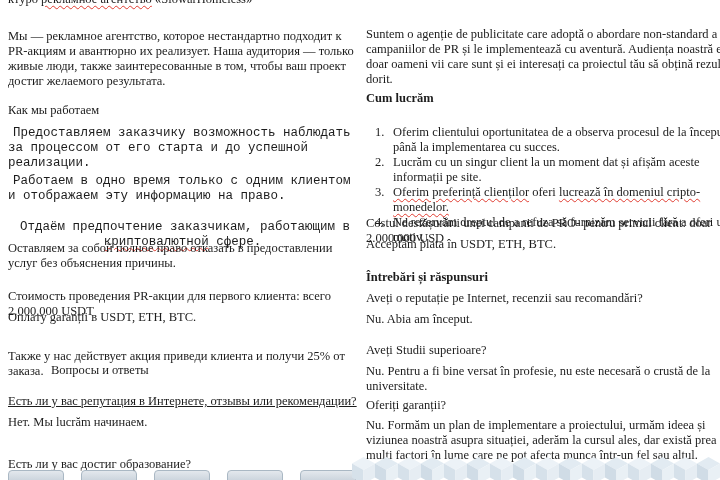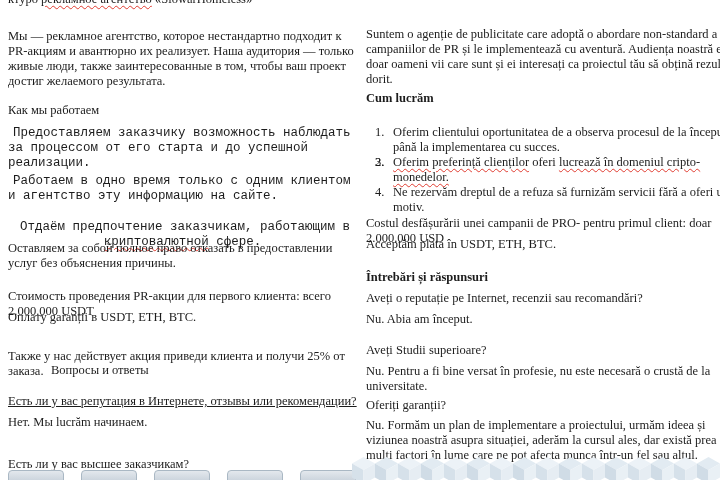--- a/index.html
+++ b/index.html
@@ -55,56 +55,57 @@
     <div class="block" style="top:-8px;">
       <span>ктуро </span><span class="sq">рекламное агентство</span><span> «SlowarHomeless»</span>
     </div>
 
     <div class="block" style="top:29px;">Мы — рекламное агентство, которое нестандартно подходит к PR-акциям и авантюрно их реализует. Наша аудитория — только живые люди, также заинтересованные в том, чтобы ваш проект достиг желаемого результата.</div>
 
     <div class="block heading-plain" style="top:91px;margin-top:12px;">Как мы работаем</div>
 
     <div class="block indent1" style="top:126px;">Предоставляем заказчику возможность наблюдать за процессом от его старта и до успешной реализации.</div>
 
-    <div class="block indent1" style="top:174px;">Работаем в одно время только с одним клиентом и агентство эту информацию на сайте.</div>
+    <div class="block indent1" style="top:174px;">Работаем в одно время только с одним клиентом и отображаем эту информацию на право.</div>
 
     <div class="block indent1" style="top:220px;text-align:center;">
       <span>Отдаём предпочтение заказчикам, работающим в </span><span class="sq">криптовалютной</span><span> сфере.</span>
     </div>
 
     <div class="block" style="top:241px;">Оставляем за собой полное право отказать в предоставлении услуг без объяснения причины.</div>
 
     <div class="block" style="top:289px;">Стоимость проведения PR-акции для первого клиента: всего 2.000.000 USDT</div>
 
     <div class="block" style="top:310px;">Оплату garanții в USDT, ETH, BTC.</div>
 
     <div class="block" style="top:349px;">Также у нас действует акция приведи клиента и получи 25% от заказа.</div>
 
     <div class="block heading-plain" style="top:363px;margin-left:43px;">Вопросы и ответы</div>
 
     <div class="block" style="top:394px;text-decoration:underline;">Есть ли у вас репутация в Интернете, отзывы или рекомендации?</div>
 
     <div class="block" style="top:415px;">Нет. Мы lucrăm начинаем.</div>
 
-    <div class="block" style="top:457px;">Есть ли у вас высшее заказчикам?</div>
+    <div class="block" style="top:457px;">Есть ли у вас достиг образование?</div>
   </div>
 
   <div id="right-col" class="col">
 
     <div class="block" style="top:27px;">Suntem o agenție de publicitate care adoptă o abordare non-standard a campaniilor de PR și le implementează cu aventură. Audiența noastră este doar oameni vii care sunt și ei interesați ca proiectul tău să obțină rezultatul dorit.</div>
 
     <div class="block heading-bold" style="top:91px;">Cum lucrăm</div>
 
     <div class="block" style="top:125px;">
       <div class="li">
         <span class="num">1.</span>
         <span>Oferim clientului oportunitatea de a observa procesul de la început până la implementarea cu succes.</span>
       </div>
       <div class="li">
         <span class="num">2.</span>
+        <span>Lucrăm cu un singur client la un moment dat și afișăm aceste informații pe site.</span>
       </div>
       <div class="li">
         <span class="num">3.</span>
         <span class="sq">Oferim preferință clienților</span><span> oferi </span><span class="sq">lucrează în domeniul cripto-monedelor.</span>
       </div>
       <div class="li">
         <span class="num">4.</span>
         <span>Ne rezervăm dreptul de a refuza să furnizăm servicii fără a oferi un motiv.</span>
       </div>
     </div>

